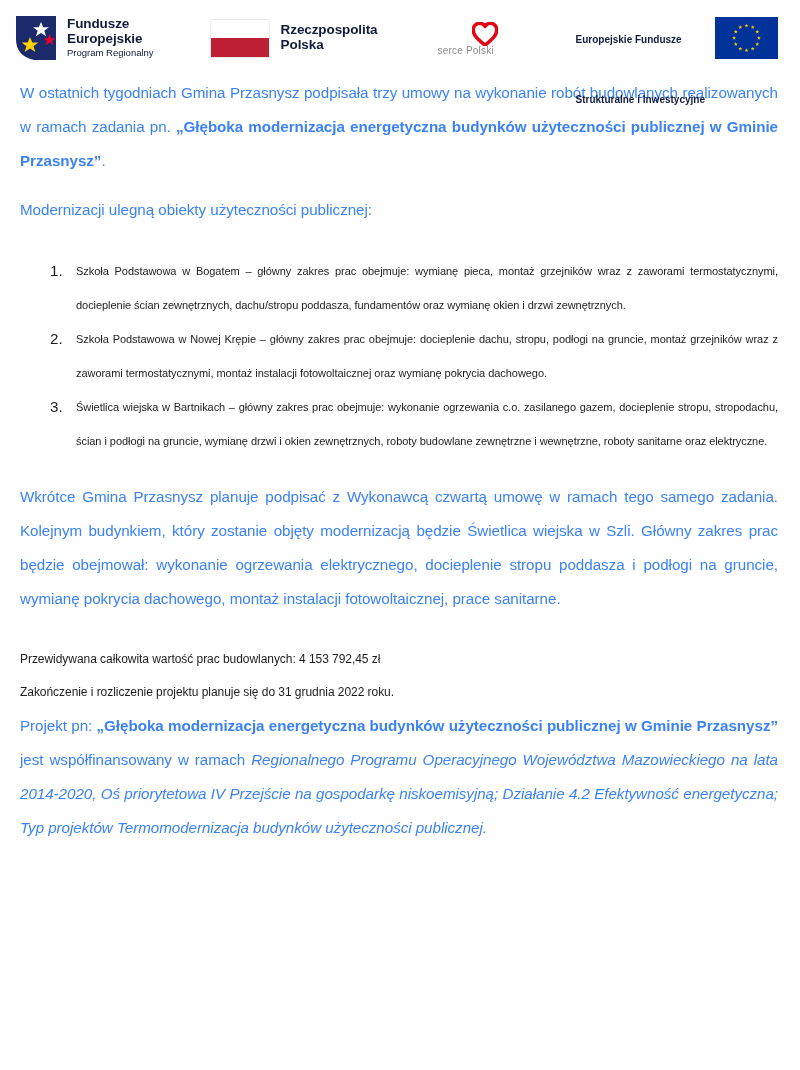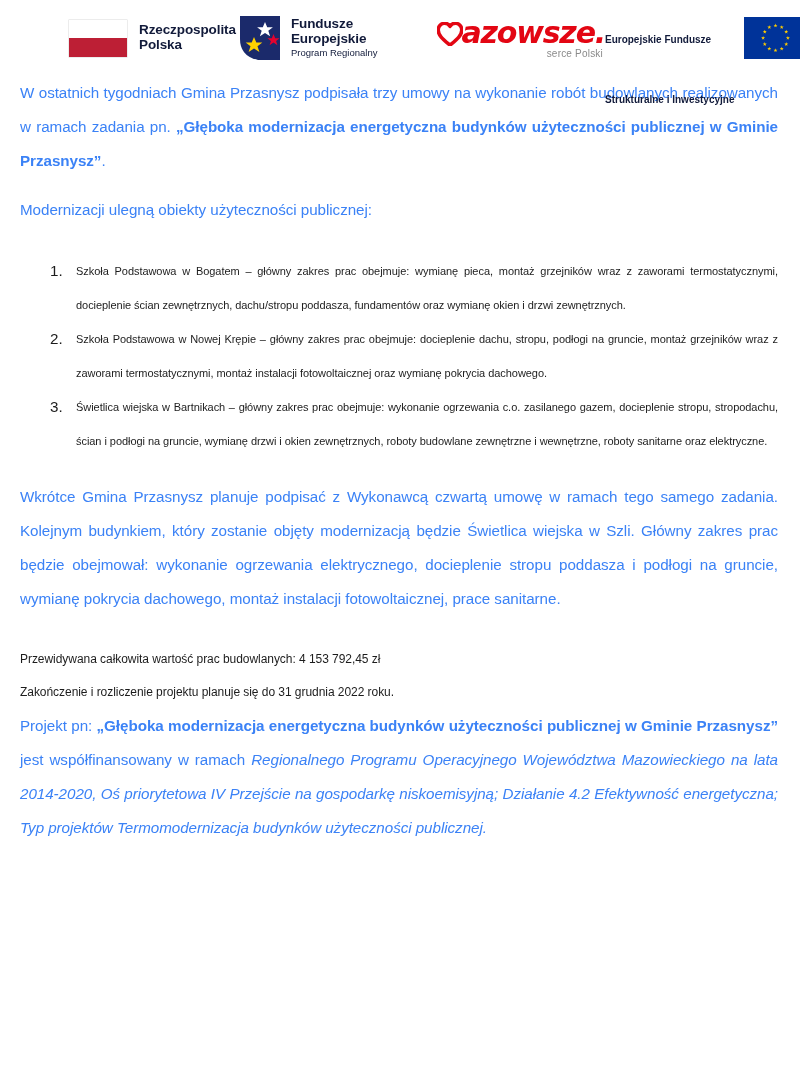--- a/index.html
+++ b/index.html
@@ -203,52 +203,51 @@
 
   b, .b { font-weight: 700; }
   i, .i { font-style: italic; }
 </style>
 </head>
 <body>
 
 <div class="page">
 
   <div class="logo-strip">
-
-    <div class="logo-block rp-logo">
-      <div class="rp-flag">
-        <div class="white"></div>
-        <div class="red"></div>
-      </div>
-      <div class="rp-text">
-        <div class="l1">Rzeczpospolita</div>
-        <div class="l2">Polska</div>
-      </div>
-    </div>
 
     <div class="logo-block fe-logo">
       <svg class="fe-mark" viewBox="0 0 44 46">
         <path d="M2 1 H42 V45 H20 Q2 41 2 24 Z" fill="#1b2a6b"></path>
         <polygon points="27,7 29.2,12.3 34.9,12.3 30.3,15.7 32.1,21.2 27,17.9 21.9,21.2 23.7,15.7 19.1,12.3 24.8,12.3" fill="#ffffff"></polygon>
         <polygon points="35.5,19 37.2,23.2 41.6,23.2 38.1,25.9 39.4,30.2 35.5,27.6 31.6,30.2 32.9,25.9 29.4,23.2 33.8,23.2" fill="#e4032e"></polygon>
         <polygon points="16,22 18.3,27.6 24.3,27.6 19.5,31.2 21.4,37 16,33.5 10.6,37 12.5,31.2 7.7,27.6 13.7,27.6" fill="#ffd200"></polygon>
       </svg>
       <div class="fe-text">
         <div class="l1">Fundusze</div>
         <div class="l2">Europejskie</div>
         <div class="l3">Program Regionalny</div>
       </div>
     </div>
 
+    <div class="logo-block rp-logo">
+      <div class="rp-flag">
+        <div class="white"></div>
+        <div class="red"></div>
+      </div>
+      <div class="rp-text">
+        <div class="l1">Rzeczpospolita</div>
+        <div class="l2">Polska</div>
+      </div>
+    </div>
+
     <div class="logo-block mz-logo">
       <div class="mz-word">
         <svg class="mz-heart" viewBox="0 0 26 24">
           <path d="M13 23.2 C6.2 17.4 1.2 13.5 1.2 8.1 C1.2 4.2 4.1 1.3 7.7 1.3 C10.1 1.3 11.9 2.6 13 4.4 C14.1 2.6 15.9 1.3 18.3 1.3 C21.9 1.3 24.8 4.2 24.8 8.1 C24.8 13.5 19.8 17.4 13 23.2 Z" fill="none" stroke="#e30613" stroke-width="3.6" stroke-linejoin="round"></path>
         </svg>
-        <span>azowsze.</span>
       </div>
       <div class="mz-sub">serce Polski</div>
     </div>
 
     <div class="logo-block ue-logo">
       <div class="ue-text">
         <div class="l1">Unia Europejska</div>
         <div class="l2">Europejskie Fundusze</div>
         <div class="l3">Strukturalne i Inwestycyjne</div>
       </div>

